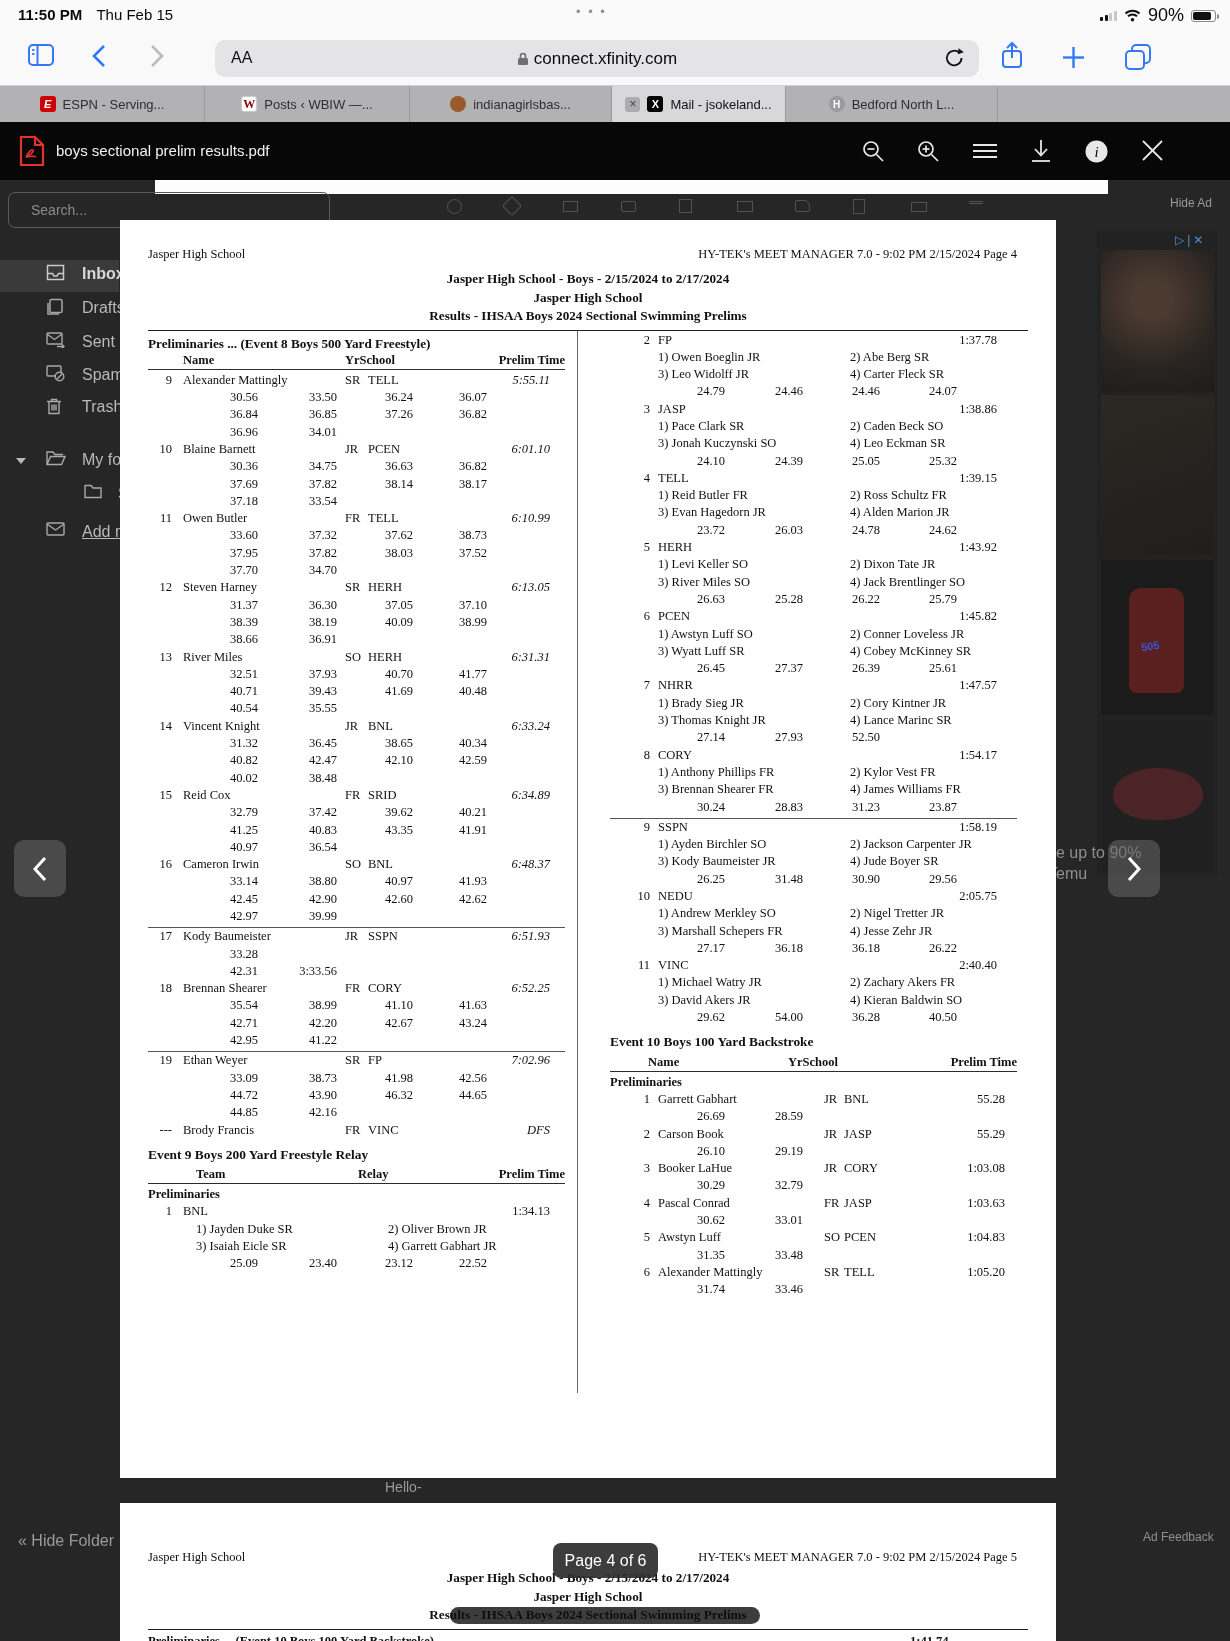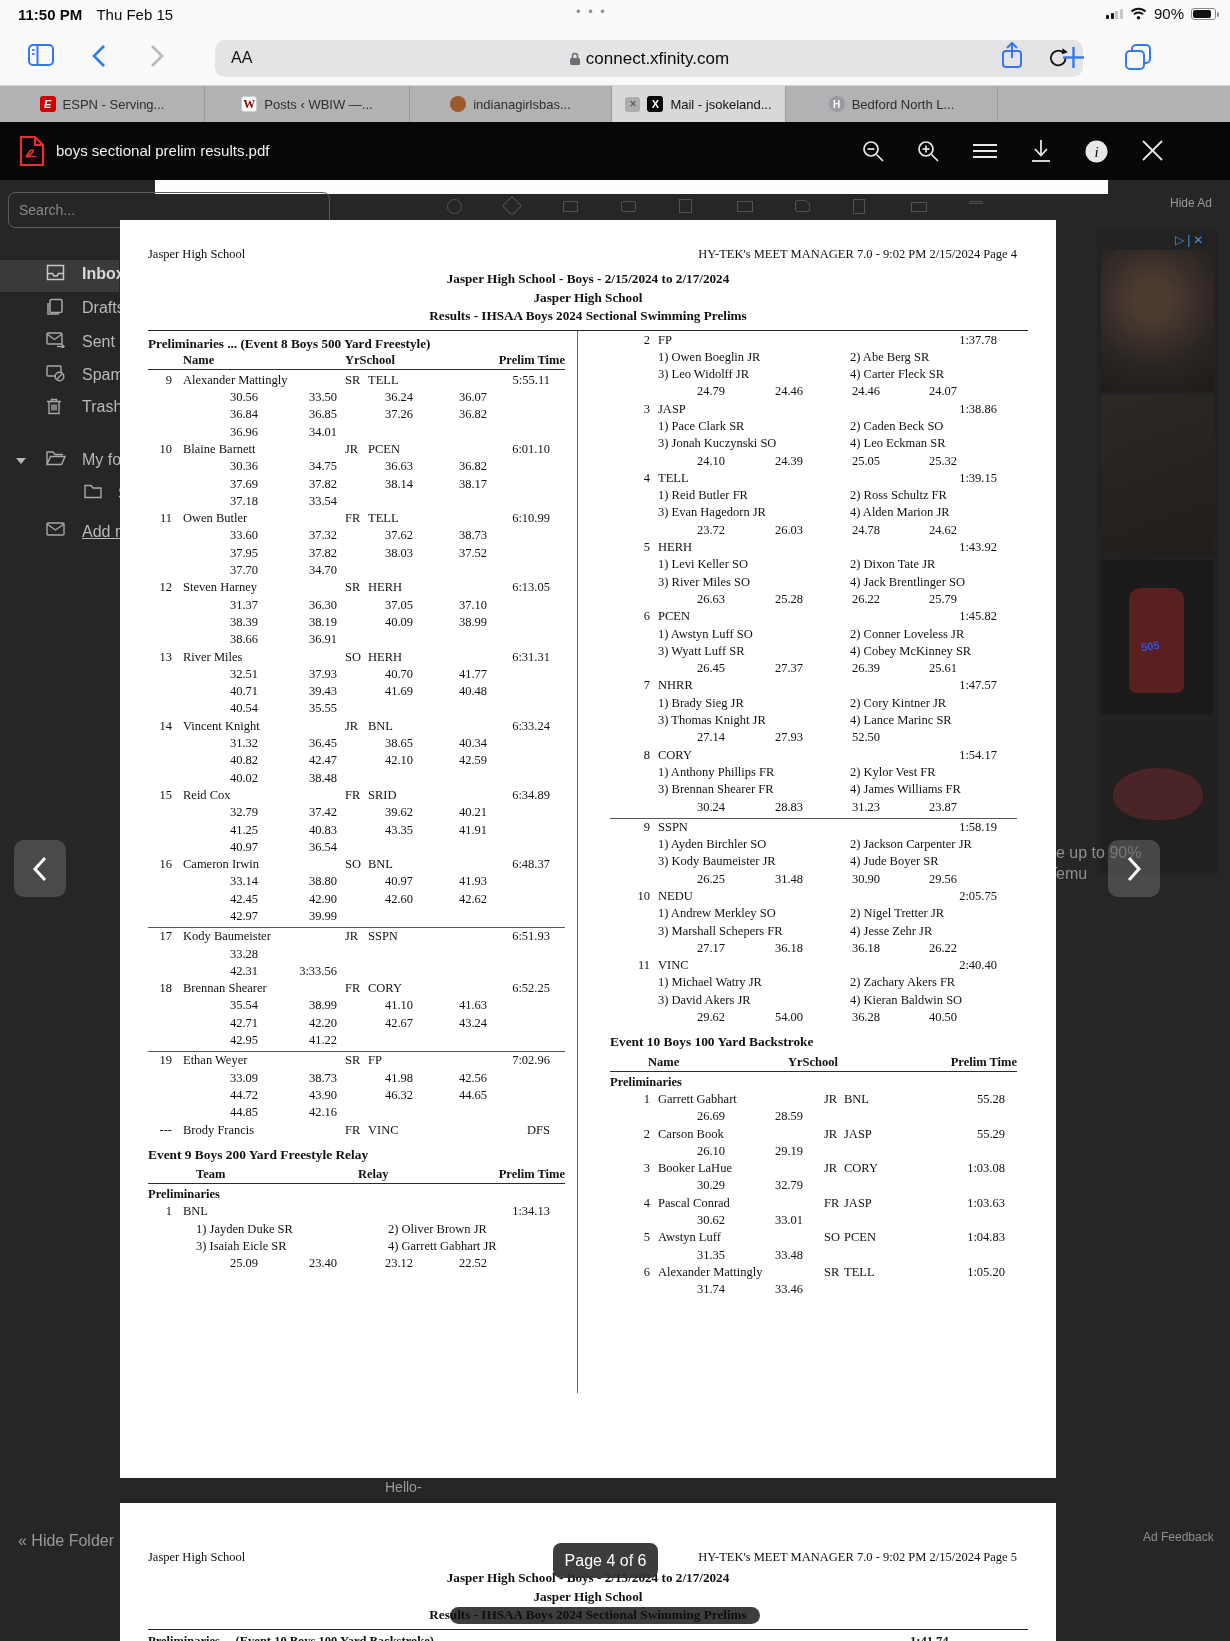--- a/index.html
+++ b/index.html
@@ -9,29 +9,29 @@
 
   
   #statusbar{left:0;top:0;width:1230px;height:30px;background:#fafafa;color:#0a0a0a;font-size:15px;}
   #sb-left{left:18px;top:6px;}
   #sb-time{font-weight:bold;}
   #sb-dots{left:576px;top:4px;color:#8e8e93;font-size:13px;letter-spacing:2px;}
   #sb-right{right:14px;top:5px;display:flex;align-items:center;gap:7px;}
   .sigbars{display:flex;align-items:flex-end;gap:1.5px;height:11px;}
   .sigbars i{display:block;width:3px;border-radius:1px;background:#c7c7c9;}
   .sigbars i.on{background:#111;}
-  #battpct{font-size:15px;}
+  #battpct{font-size:18px;}
   .batt{position:relative;width:25px;height:12px;border:1px solid #8a8a8a;border-radius:3px;}
   .batt::before{content:'';position:absolute;left:1px;top:1px;bottom:1px;width:80%;background:#111;border-radius:2px;}
   .batt::after{content:'';position:absolute;right:-4px;top:3px;width:2.5px;height:5px;background:#8a8a8a;border-radius:0 2px 2px 0;}
 
   
   #toolbar{left:0;top:30px;width:1230px;height:56px;background:#f9f9f9;border-bottom:1px solid #d4d4d6;}
   .tbico{position:absolute;top:14px;}
-  #addrbar{left:215px;top:10px;width:868px;height:37px;background:#e4e4e6;border-radius:10px;}
+  #addrbar{left:215px;top:10px;width:764px;height:37px;background:#e4e4e6;border-radius:10px;}
   #aa{position:absolute;left:16px;top:9px;font-size:16px;color:#111;}
   #urlwrap{position:absolute;left:0;right:0;top:9px;text-align:center;font-size:17px;color:#0b0b0b;}
   #refresh{position:absolute;right:14px;top:7px;}
 
   
   #tabbar{left:0;top:86px;width:1230px;height:36px;background:#b2b2b4;display:flex;}
   .tab{height:36px;display:flex;align-items:center;justify-content:center;gap:7px;font-size:13px;color:#2e2e2e;border-right:1px solid #9c9c9e;overflow:hidden;white-space:nowrap;padding:0 8px;}
   .tab.active{background:#d8d8da;color:#111;}
   .tab .lbl{overflow:hidden;text-overflow:ellipsis;}
   .fav{width:16px;height:16px;flex:0 0 16px;display:flex;align-items:center;justify-content:center;font-weight:bold;border-radius:3px;}
@@ -51,21 +51,21 @@
   .pico{position:absolute;top:17px;}
 
   
   #content{left:0;top:180px;width:1230px;height:1461px;background:#262626;}
   #whitestrip{left:155px;top:0;width:953px;height:14px;background:#fdfdfd;}
   .ghost{opacity:.55;}
   .ghost span{position:absolute;top:19px;display:block;border:1.5px solid #777;}
 
   
   #sidebar{left:0;top:0;width:119px;height:1461px;overflow:hidden;z-index:1;}
-  #searchbox{position:absolute;left:8px;top:12px;width:322px;height:36px;border:1.5px solid #5a5a5a;border-radius:7px;background:transparent;color:#22c55e;font-size:14px;padding-left:10px;font-family:"Liberation Sans",sans-serif;}
+  #searchbox{position:absolute;left:8px;top:12px;width:322px;height:36px;border:1.5px solid #5a5a5a;border-radius:7px;background:transparent;color:#22c55e;font-size:14px;padding-left:22px;font-family:"Liberation Sans",sans-serif;}
   #searchbox::placeholder{color:#8a8a8a;}
   .srow{position:absolute;left:0;width:119px;height:28px;color:#b9b9b9;font-size:16px;}
   .srow .sic{position:absolute;left:46px;top:2px;}
   .srow .slb{position:absolute;left:82px;top:3px;white-space:nowrap;}
   #row-inbox .slb{font-weight:bold;color:#d9d9d9;}
   #inbox-hl{left:0;top:80px;width:119px;height:32px;background:#3a3a3a;}
   .chev-down{position:absolute;left:16px;top:10px;width:0;height:0;border-left:5px solid transparent;border-right:5px solid transparent;border-top:6px solid #b9b9b9;}
   .underln{text-decoration:underline;}
 
   
@@ -102,21 +102,21 @@
   #rcol{flex:1;padding:1px 39px 0 32px;}
   .evtitle{font-weight:bold;font-size:13.4px;margin:7px 0 3px;}
   .secttitle{font-weight:bold;font-size:13.2px;}
   .colhead{position:relative;height:18px;border-bottom:1.4px solid #2b2b2b;font-weight:bold;margin-bottom:2px;}
   .colhead .h1,.colhead .h2,.colhead .h3{position:absolute;top:0;}
   .colhead .h3{right:0;}
   .prelimlbl{font-weight:bold;}
   .sep{border:none;border-top:1.2px solid #555;margin:2px 0 0 0;}
   .irow{display:grid;grid-template-columns:24px 11px 162px 23px 100px auto;}
   .irow .c-place{text-align:right;}
-  .irow .c-time{text-align:right;padding-right:15px;}
+  .irow .c-time{text-align:right;padding-right:15px;font-style:italic;}
   .isplits{display:grid;grid-template-columns:110px 79px 76px 74px auto;}
   .isplits span{text-align:right;}
   .rmain-l{display:grid;grid-template-columns:24px 11px auto 90px;}
   .rmain-r{display:grid;grid-template-columns:40px 8px auto 110px;}
   .rmain-l .c-place,.rmain-r .c-place{text-align:right;}
   .rmain-l .c-time{text-align:right;padding-right:15px;}
   .rmain-r .c-time{text-align:right;padding-right:20px;}
   .rsw{display:grid;grid-template-columns:48px 192px auto;}
   .rsw .s0{grid-column:2;}
   .rsplits{display:grid;grid-template-columns:115px 78px 77px 77px auto;}

